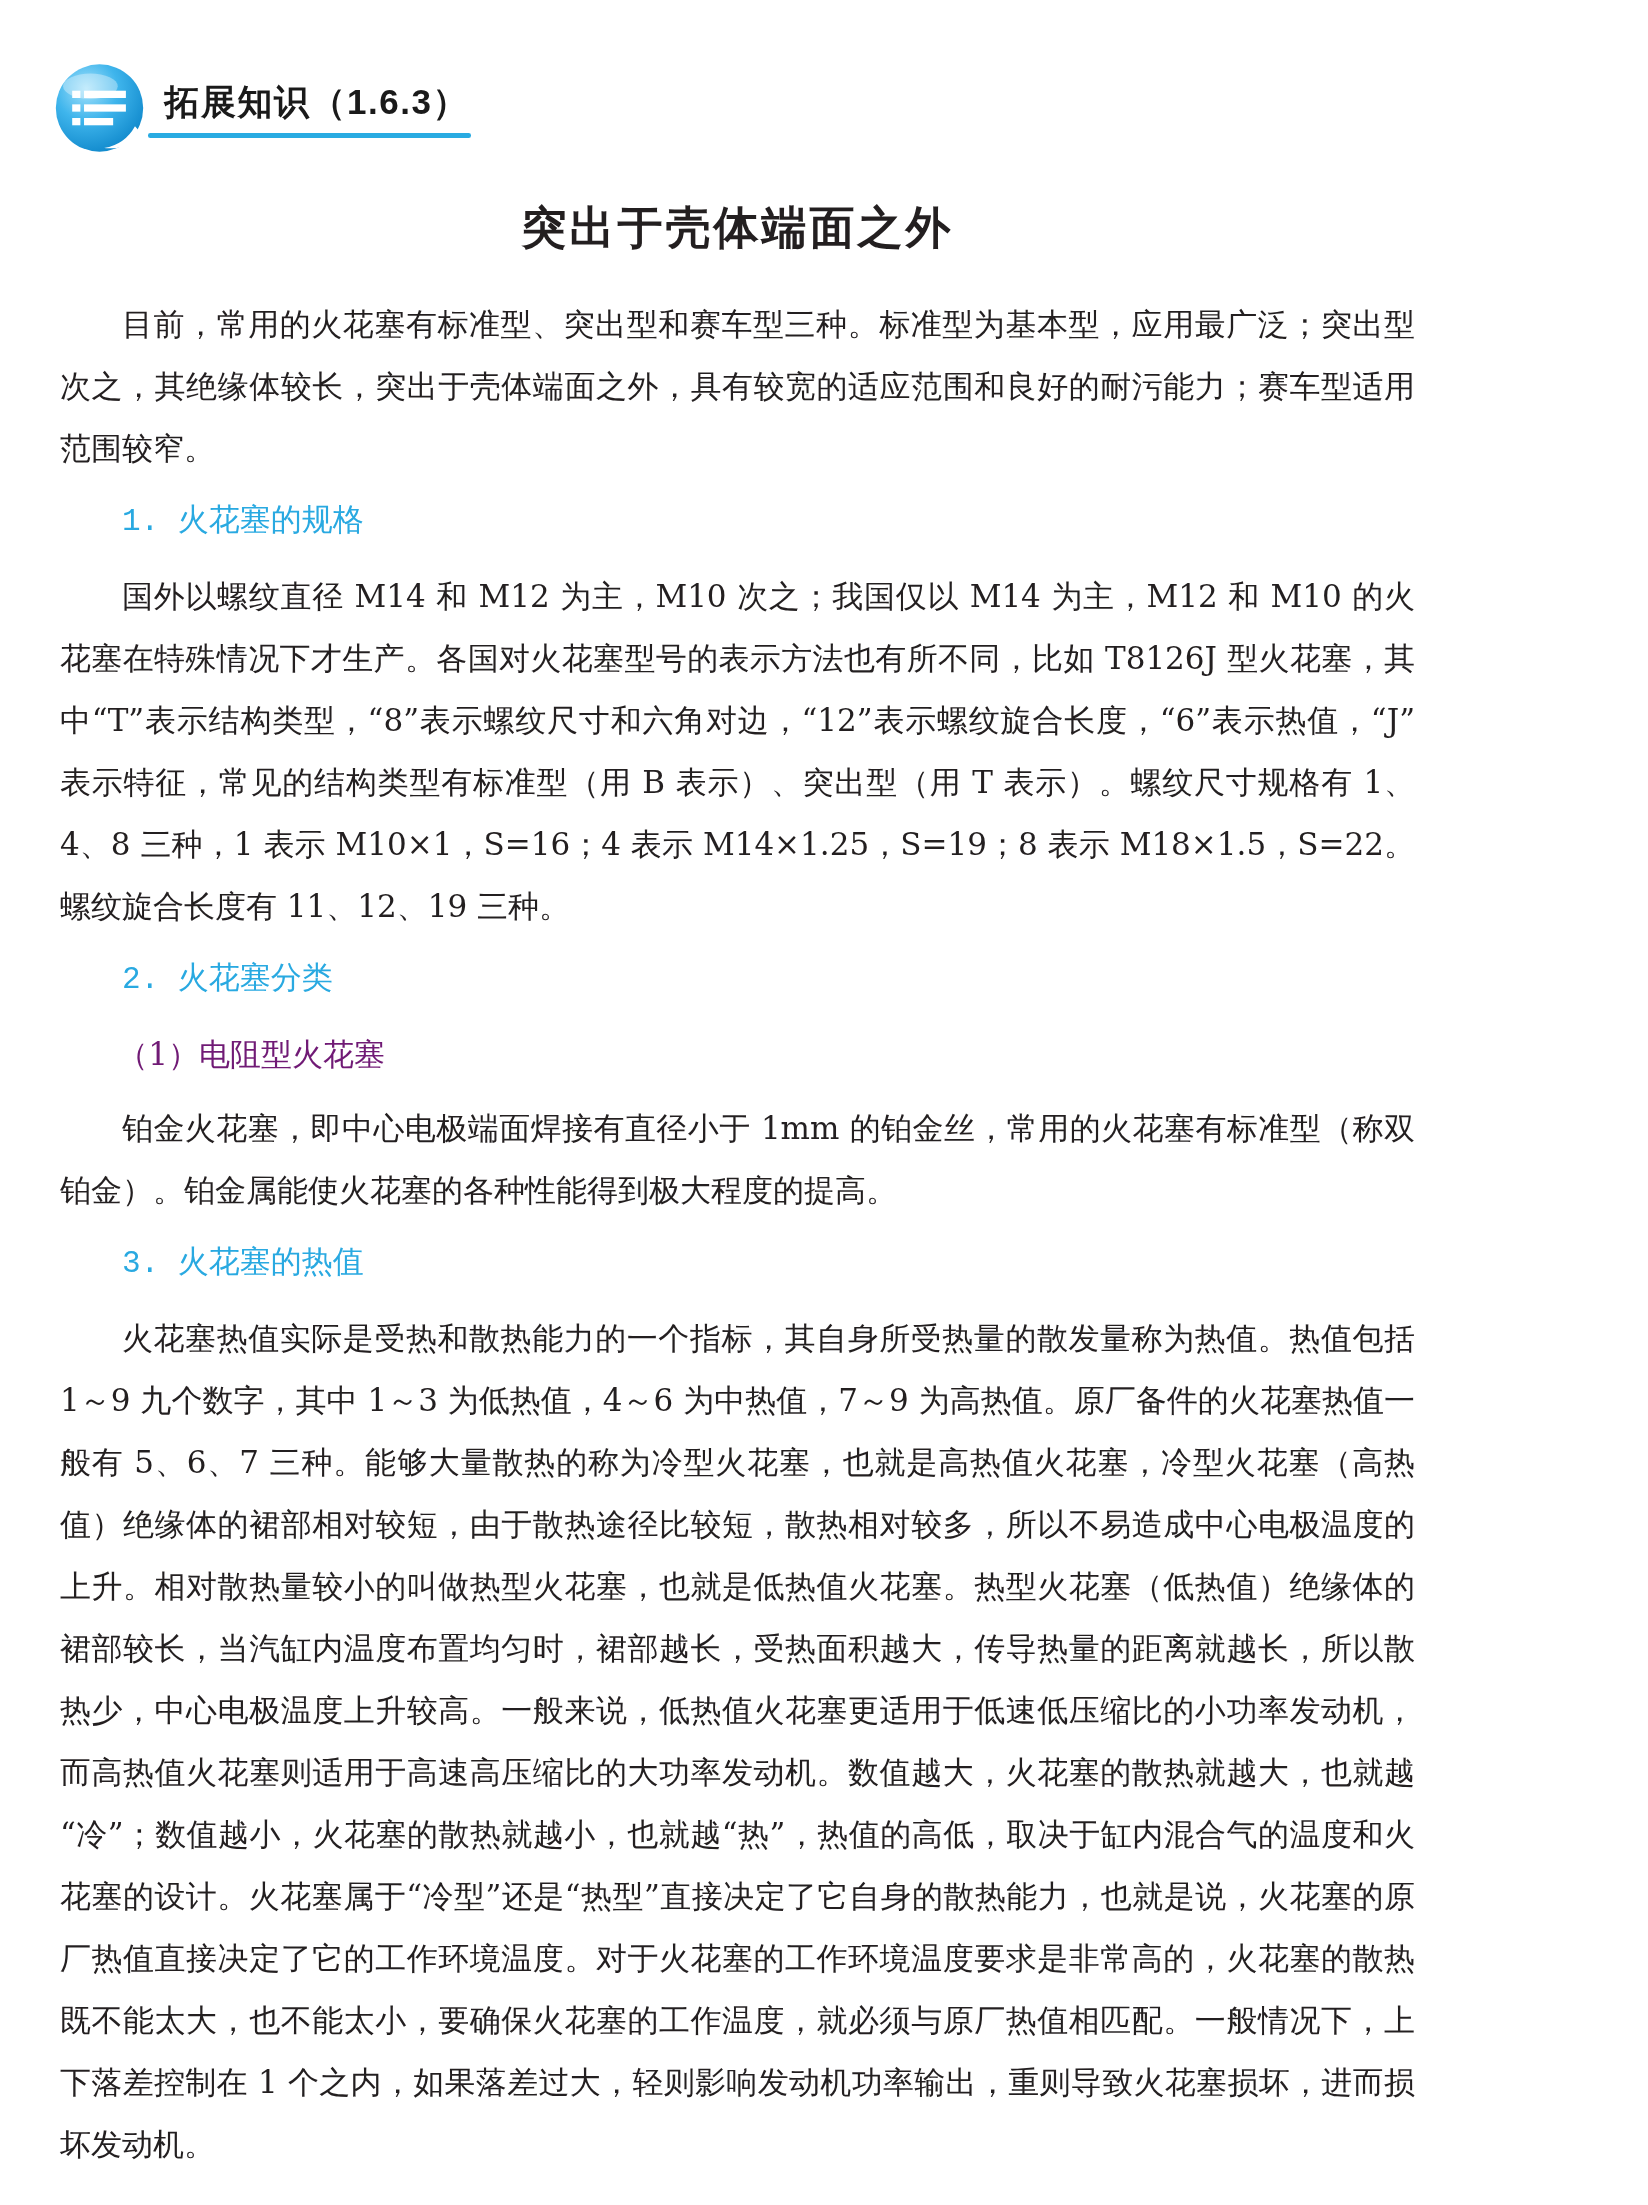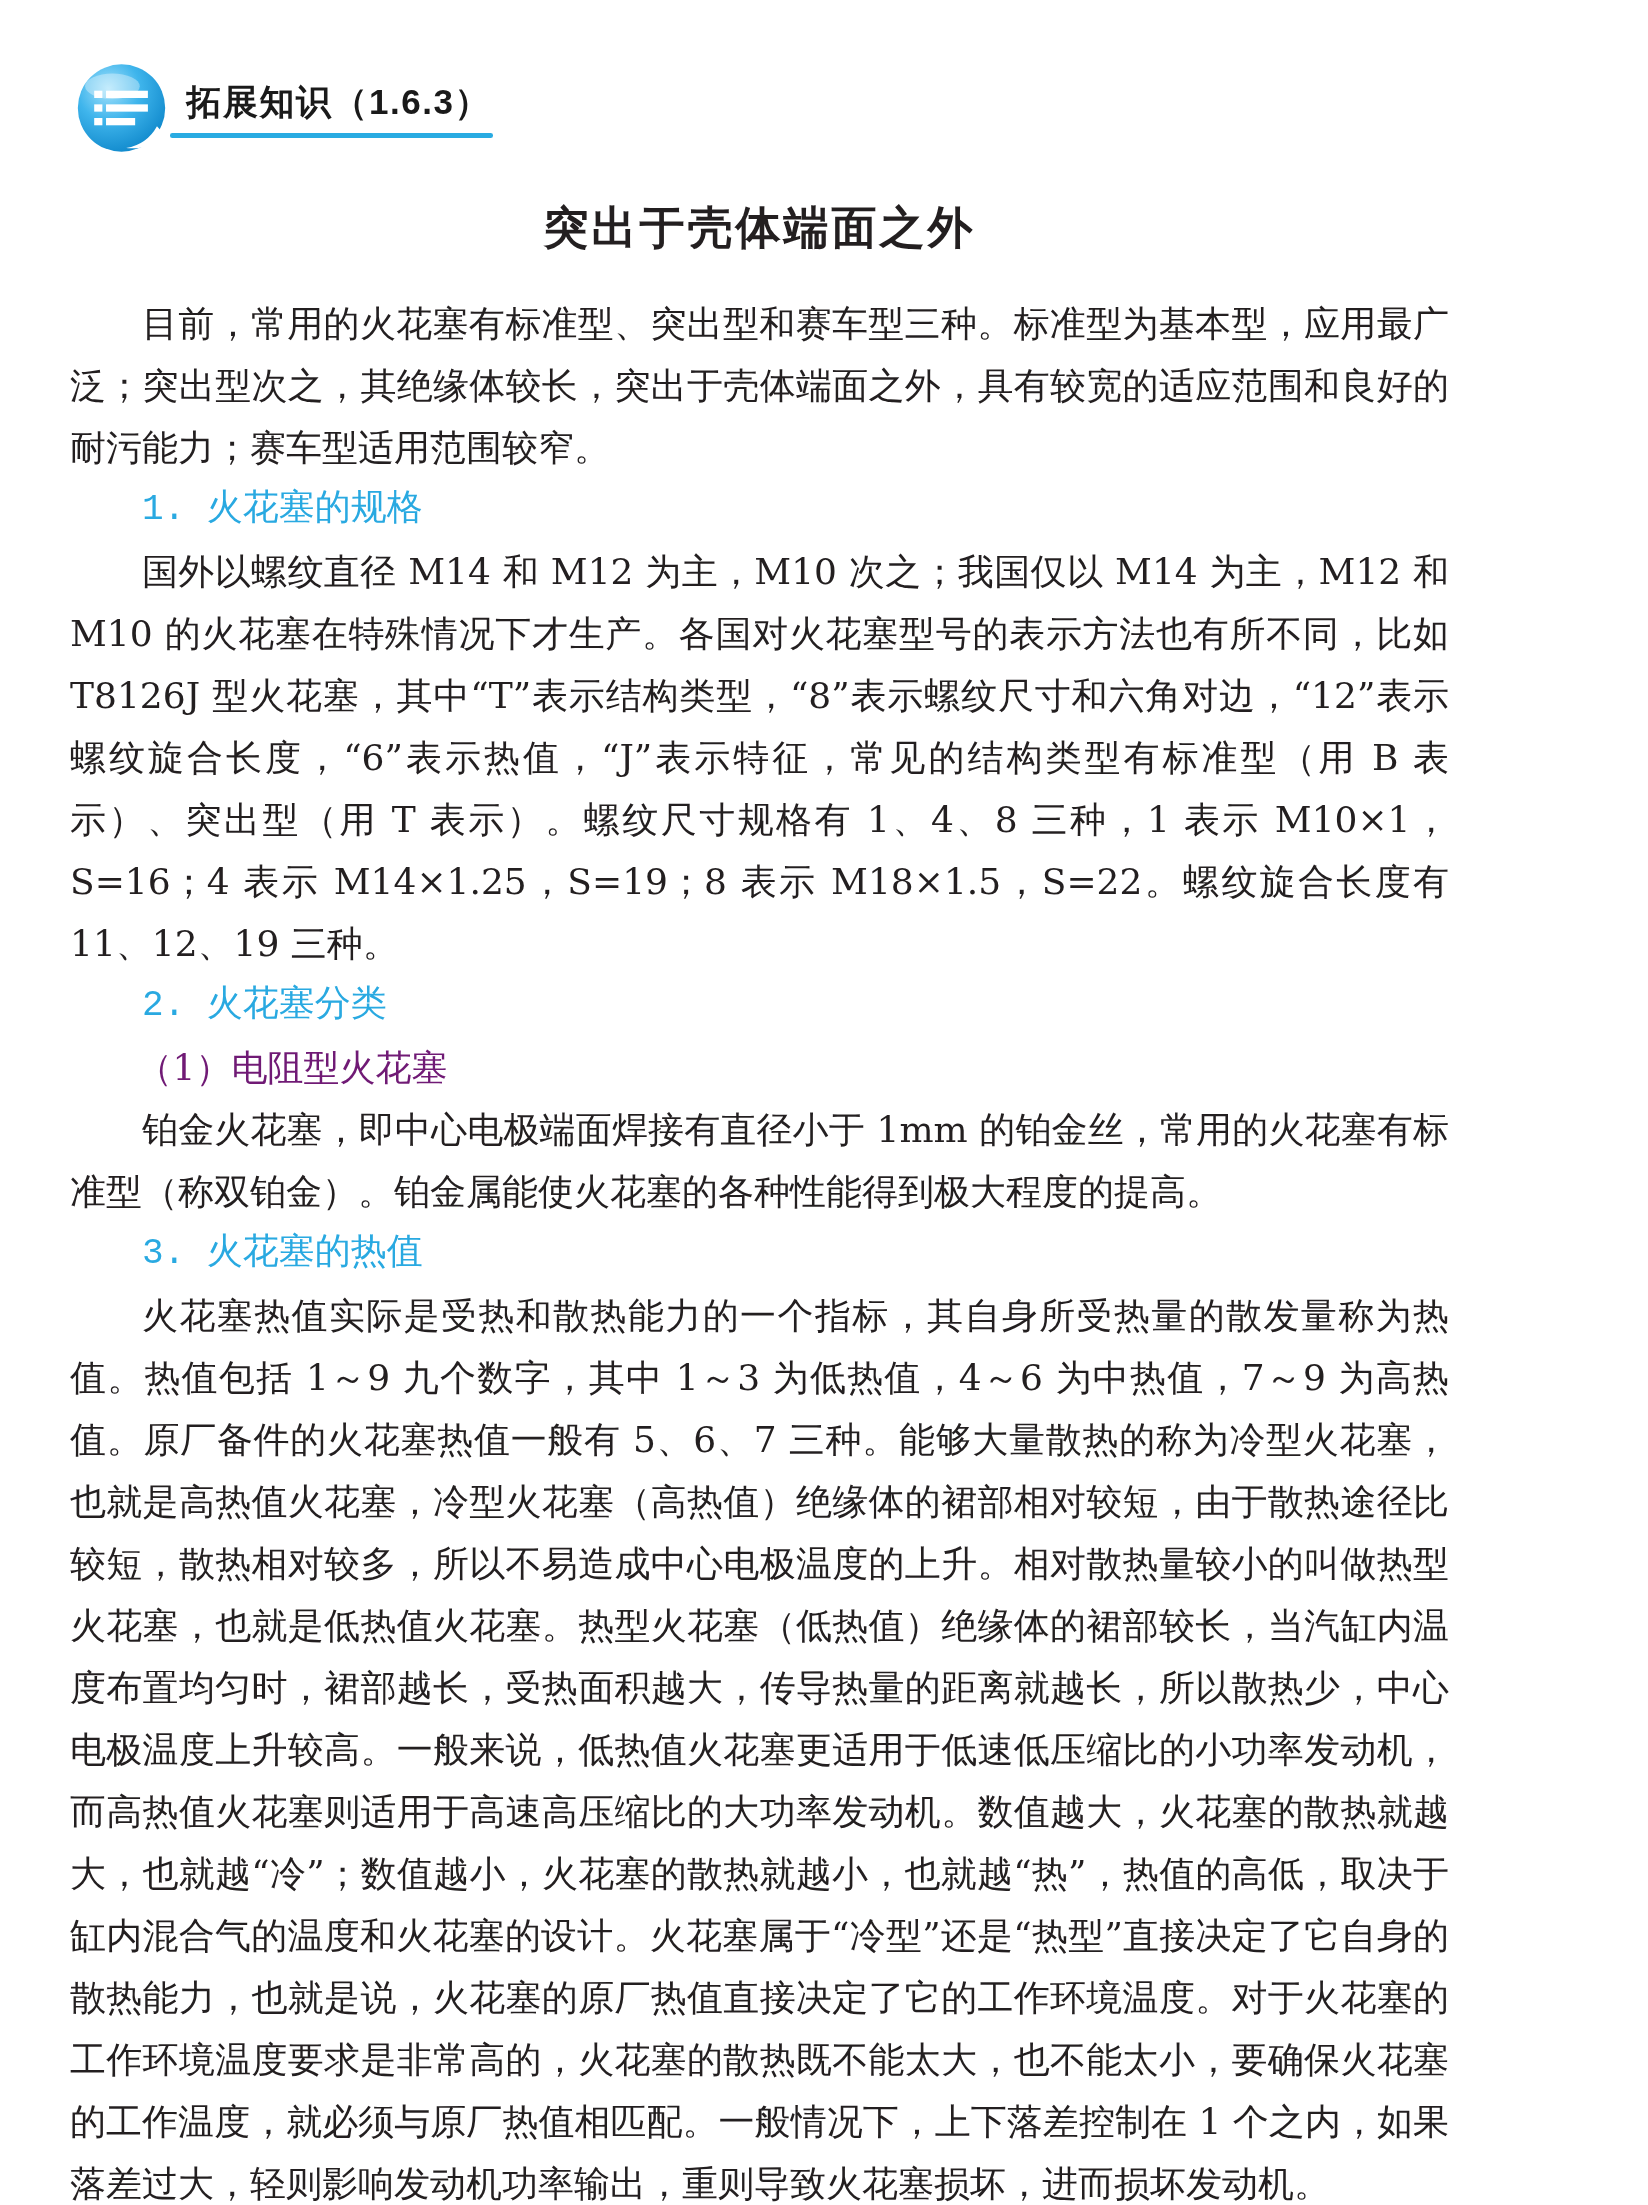--- a/index.html
+++ b/index.html
@@ -4,21 +4,20 @@
 <style>
   html, body { margin: 0; padding: 0; background: #ffffff; }
   .page {
     position: relative;
     width: 1475px;
     height: 2205px;
     background: #ffffff;
     overflow: hidden;
     font-family: "DejaVu Serif", "Liberation Serif", serif;
     color: #231f20;
-    padding-left: 22px;
   }
 
   
   .header {
     display: flex;
     align-items: center;
     gap: 19.6px;
     margin: 62px 0 0 54px;
   }
   .badge-icon { width: 91px; height: 92px; flex: 0 0 auto; }
@@ -53,24 +52,24 @@
 
   
   .content {
     margin: 35px 48px 0 48px;
     font-size: 35px;
     line-height: 62px;
     text-align: justify;
     text-justify: inter-ideograph;
   }
   .content p, .content h3, .content h4 {
-    margin: 0;
+    margin: 12px;
     padding: 0;
     font-weight: normal;
-    font-size: 36px;
+    font-size: 31px;
     line-height: 62px;
   }
   .para { text-indent: 2em; }
   .blue-heading {
     text-indent: 2em;
     font-family: Liberation Mono, monospace;
   }
   .sub-heading { text-indent: 1.85em; color: #701a75; }
 </style>
 </head>

